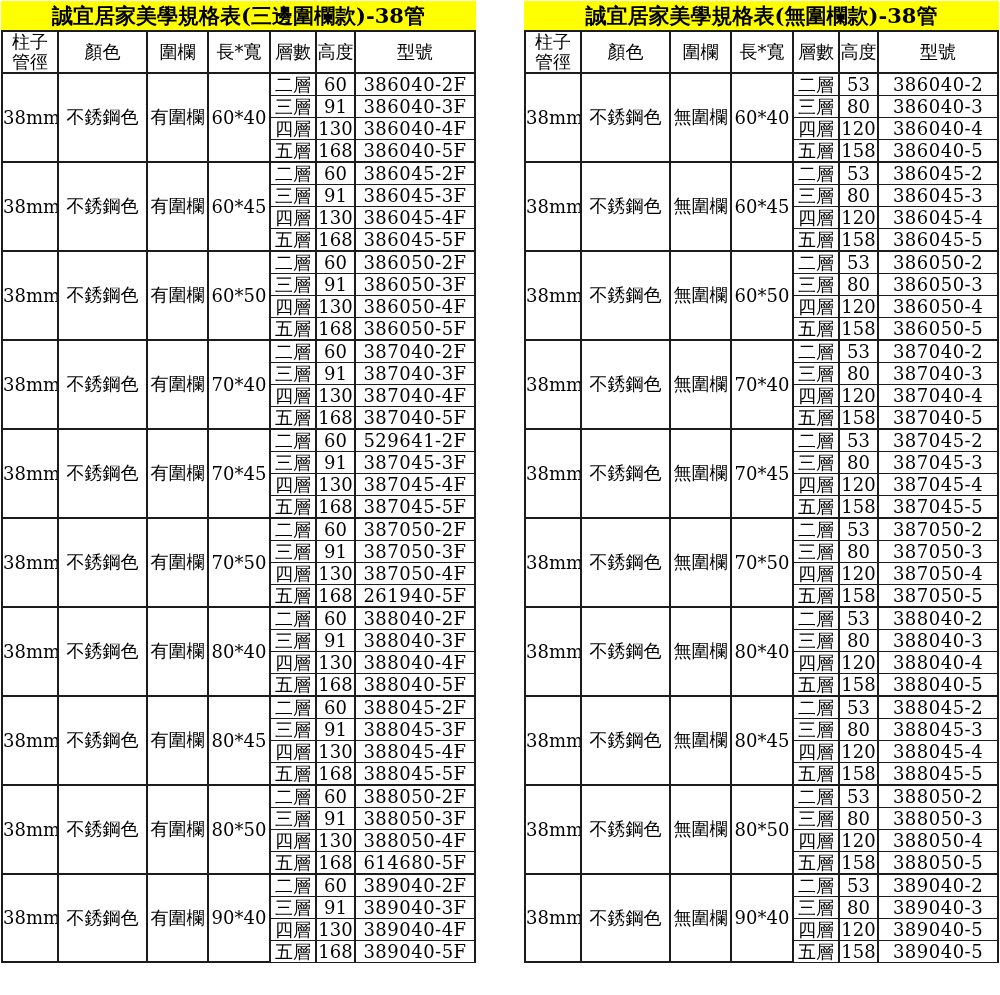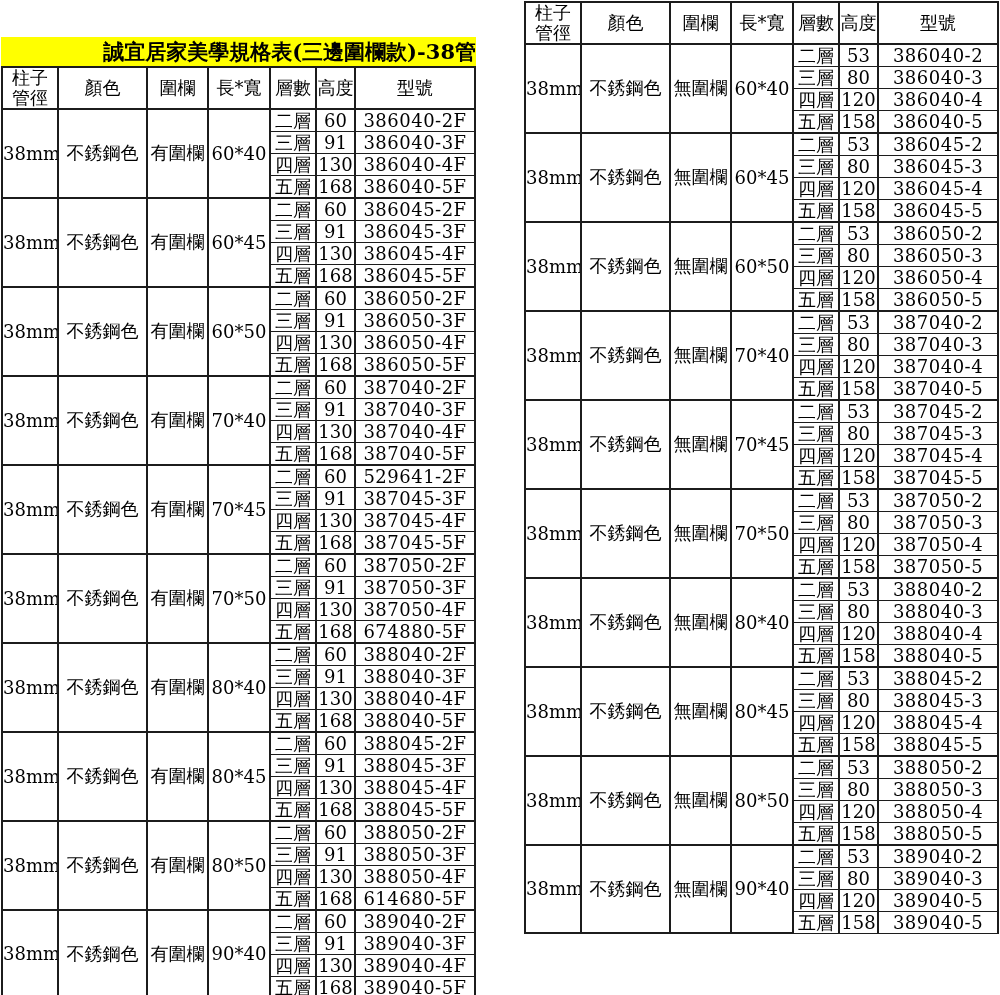--- a/index.html
+++ b/index.html
@@ -13,27 +13,26 @@
   .page {
     display: flex;
     gap: 48px;
     padding: 1px 0 0 1px;
   }
   .spec-table { width: 475px; flex: 0 0 auto; }
   .title {
     background: #ffff00;
     height: 29px;
     line-height: 29px;
-    text-align: right;
+    text-align: center;
     font-size: 21px;
     font-weight: bold;
     letter-spacing: 0px;
     white-space: nowrap;
     overflow: hidden;
-    margin-top: 36px;
   }
   table {
     border-collapse: collapse;
     table-layout: fixed;
     width: 475px;
   }
   th, td {
     border: 2px solid #1c1c1c;
     text-align: center;
     vertical-align: middle;
@@ -223,21 +222,21 @@
             <td class="sub-cell model">387050-3F</td>
           </tr>
           <tr>
             <td class="sub-cell layers">四層</td>
             <td class="sub-cell height">130</td>
             <td class="sub-cell model">387050-4F</td>
           </tr>
           <tr>
             <td class="sub-cell layers">五層</td>
             <td class="sub-cell height">168</td>
-            <td class="sub-cell model">674880-5F</td>
+            <td class="sub-cell model">261940-5F</td>
           </tr>
           <tr class="group-start">
             <td rowspan="4" class="span-cell">38mm</td>
             <td rowspan="4" class="span-cell">不銹鋼色</td>
             <td rowspan="4" class="span-cell">有圍欄</td>
             <td rowspan="4" class="span-cell">80*40</td>
             <td class="sub-cell layers">二層</td>
             <td class="sub-cell height">60</td>
             <td class="sub-cell model">388040-2F</td>
           </tr>
@@ -326,20 +325,21 @@
           <tr>
             <td class="sub-cell layers">五層</td>
             <td class="sub-cell height">168</td>
             <td class="sub-cell model">389040-5F</td>
           </tr>
         </tbody>
     </table>
   </section>
 
   <section class="spec-table">
+    <div class="title">誠宜居家美學規格表(無圍欄款)-38管</div>
     <table>
       <colgroup>
         <col style="width:56px">
           <col style="width:89px">
           <col style="width:61px">
         <col style="width:62px">
           <col style="width:46px">
           <col style="width:39px">
           <col>
       </colgroup>

